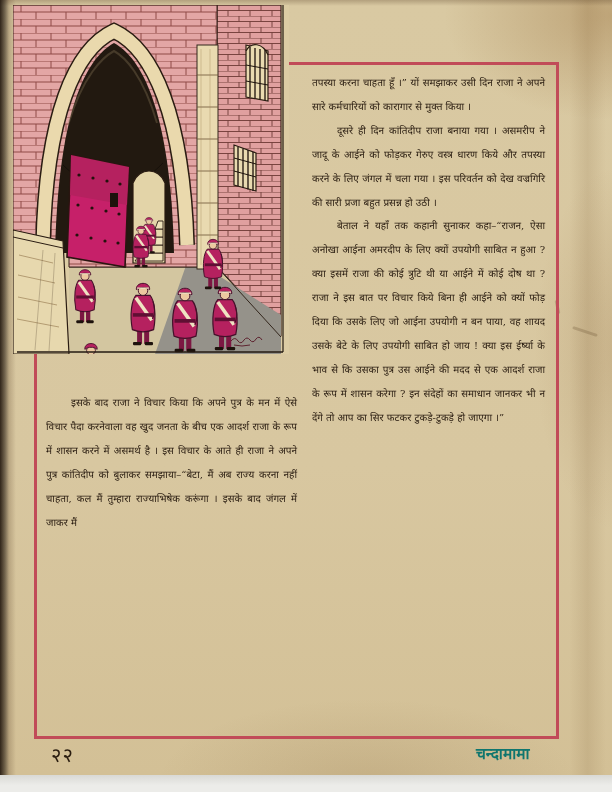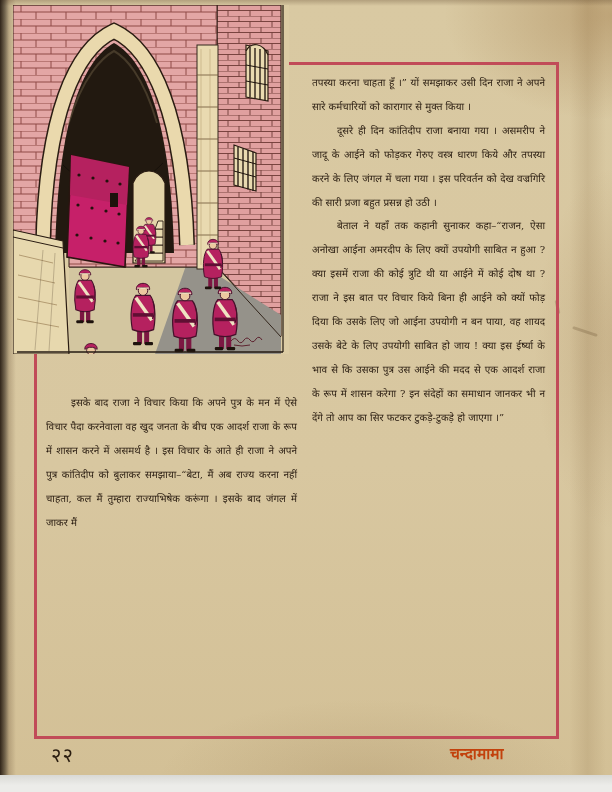--- a/index.html
+++ b/index.html
@@ -40,21 +40,21 @@
   }
   .col p{margin:0;}
   .col p.indent{text-indent:25px;}
   .col-right{left:312px;top:71px;width:233px;}
   .col-left{left:46px;top:391px;width:251px;}
   .page-number{
     position:absolute;left:30px;top:741px;color:#2a1d10;
     font-size:20px;font-weight:normal;letter-spacing:1px;margin-left:21px;
   }
   .magazine-title{
-    position:absolute;left:450px;top:742px;color:#c2410c;
+    position:absolute;left:476px;top:742px;color:#0f766e;
     font-size:15.5px;font-weight:bold;
   }
   .bottom-strip{
     position:absolute;left:0;top:775px;width:612px;height:17px;
     background:linear-gradient(180deg,#d9d9d5,#ecece9 60%);
   }
 </style>
 </head>
 <body>
 

